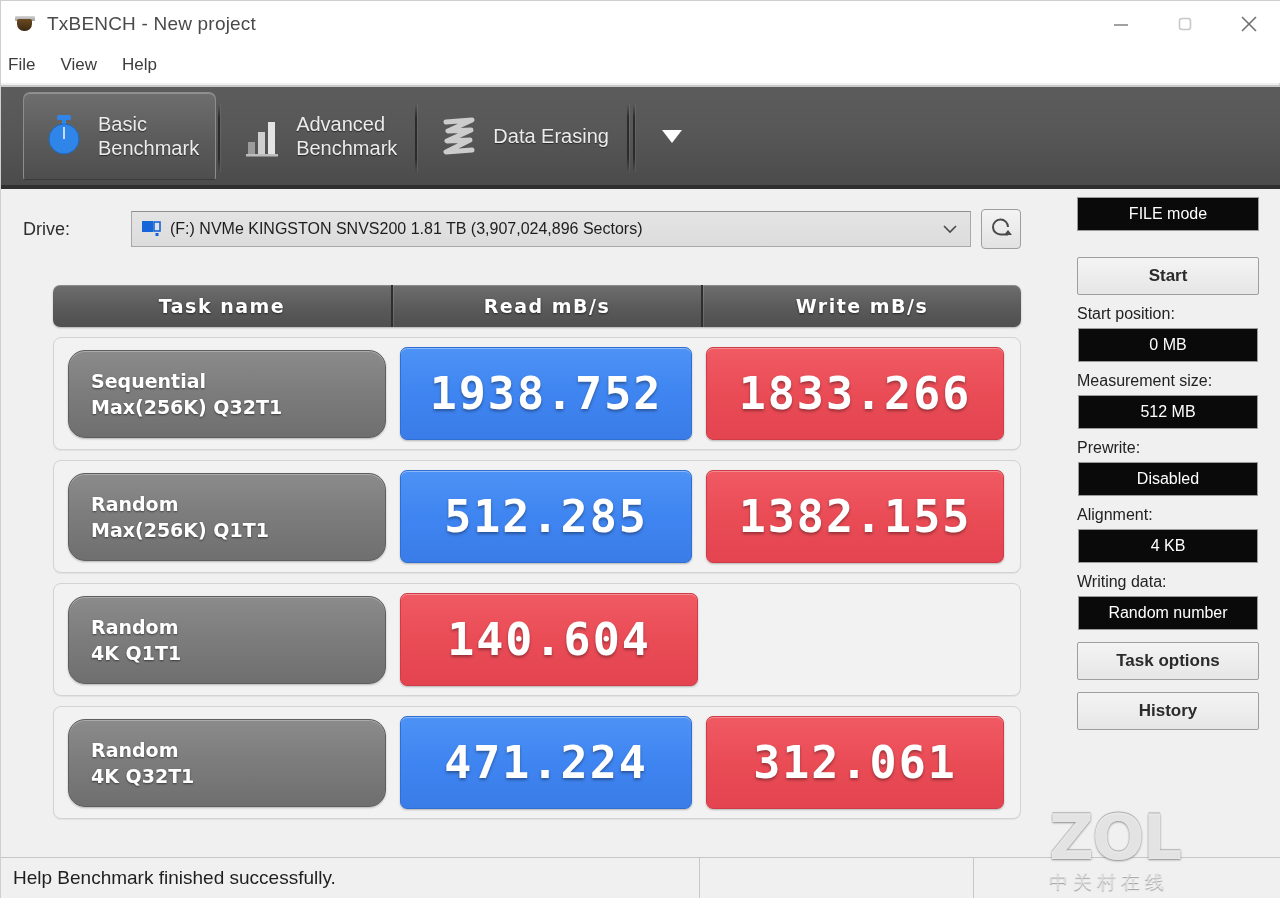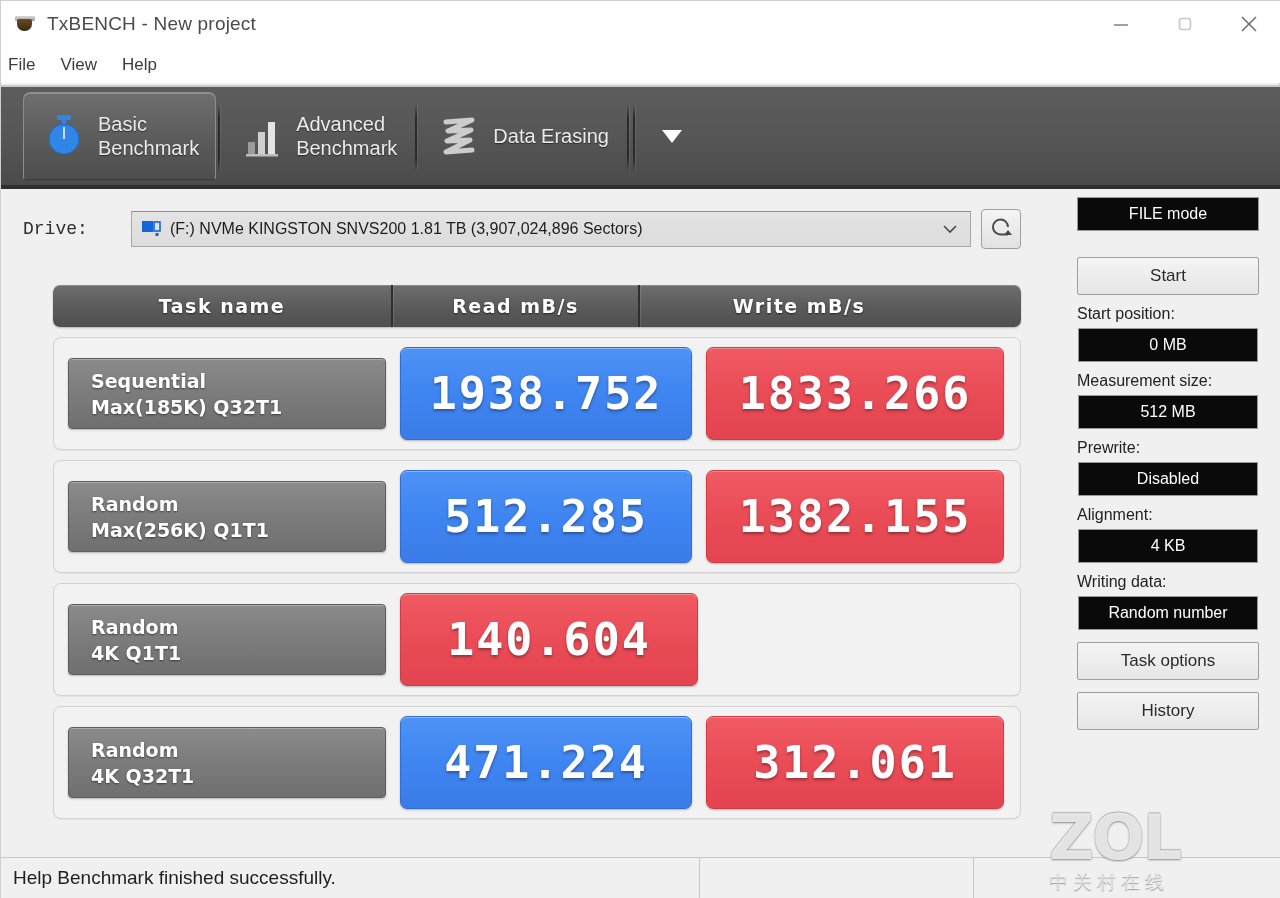--- a/index.html
+++ b/index.html
@@ -101,21 +101,21 @@
   .body {
     position: absolute; left: 0; top: 188px; width: 1280px; height: 668px;
     background: #f0f0f0;
   }
 
   
   .drive-row {
     position: absolute; left: 0; top: 14px; width: 1060px; height: 52px;
     display: flex; align-items: center;
   }
-  .drive-label { width: 130px; padding-left: 22px; font-size: 18px; color: #2e2e2e; font-family: Liberation Mono, monospace; }
+  .drive-label { width: 130px; padding-left: 22px; font-size: 18px; color: #2e2e2e; }
   .drive-combo {
     position: relative; width: 840px; height: 36px;
     background: linear-gradient(180deg,#e4e4e4,#dcdcdc);
     border: 1px solid #a8a8a8; border-top-color: #8f8f8f;
     display: flex; align-items: center; padding: 0 10px;
   }
   .drive-combo-icon { width: 20px; height: 18px; margin-right: 8px; position: relative; flex: none; }
   .drive-combo-text { font-size: 16px; color: #1d1d1d; white-space: nowrap; }
   .combo-caret {
     position: absolute; right: 12px; top: 50%; transform: translateY(-50%);
@@ -135,34 +135,34 @@
     border-radius: 7px; overflow: hidden;
     box-shadow: inset 0 1px 0 rgba(255,255,255,.22), 0 1px 2px rgba(0,0,0,.25);
   }
   .hcell {
     display: flex; align-items: center; justify-content: center;
     color: #ffffff; font-size: 19px; font-weight: 700; letter-spacing: 1.5px;
     text-shadow: 0 1px 2px rgba(0,0,0,.6);
     font-family: "DejaVu Sans", sans-serif;
   }
   .hcell.task { width: 338px; }
-  .hcell.read { width: 247px; border-left: 2px solid #2e2e2e; box-shadow: inset 1px 0 0 rgba(255,255,255,.12); }
+  .hcell.read { width: 310px; border-left: 2px solid #2e2e2e; box-shadow: inset 1px 0 0 rgba(255,255,255,.12); }
   .hcell.write { width: 320px; border-left: 2px solid #2e2e2e; box-shadow: inset 1px 0 0 rgba(255,255,255,.12); }
 
   .row {
     margin-top: 10px; height: 113px;
     background: #f2f2f2;
     border: 1px solid #d3d3d3; border-radius: 8px;
     display: flex; align-items: center; padding: 0 14px;
     box-shadow: 0 1px 1px rgba(0,0,0,.06);
   }
   .cell-task {
-    width: 318px; height: 71px;
+    width: 318px; height: 88px;
     background: linear-gradient(180deg,#8b8b8b 0%, #7d7d7d 45%, #6f6f6f 100%);
-    border: 1px solid #5e5e5e; border-radius: 4px;
+    border: 1px solid #5e5e5e; border-radius: 17px;
     box-shadow: inset 0 1px 0 rgba(255,255,255,.28), 0 1px 2px rgba(0,0,0,.25);
     display: flex; flex-direction: column; justify-content: center;
     padding-left: 22px;
   }
   .cell-task .t1, .cell-task .t2 {
     color: #ffffff; font-size: 19px; line-height: 26px; font-weight: 700;
     font-family: "DejaVu Sans", sans-serif;
     text-shadow: 0 1px 2px rgba(0,0,0,.5);
   }
   .cell-val {
@@ -197,21 +197,21 @@
     background: #0a0a0a; border: 1px solid #9a9a9a;
     display: flex; align-items: center; justify-content: center;
     color: #ffffff; font-size: 16px;
   }
   .side-btn-dark.wide { width: 182px; }
   .side-btn-light {
     width: 182px; height: 38px; margin: 0 auto;
     background: linear-gradient(180deg,#f4f4f4,#e6e6e6);
     border: 1px solid #9e9e9e; border-radius: 2px;
     display: flex; align-items: center; justify-content: center;
-    color: #2b2b2b; font-size: 17px;
+    color: #2b2b2b; font-size: 17px; font-weight: bold;
   }
   .side-label {
     font-size: 16px; color: #222222; margin: 10px 0 5px 14px;
   }
   .side-gap-lg { height: 26px; }
   .side-gap-sm { height: 12px; }
 
   
   .statusbar {
     position: absolute; left: 0; top: 856px; width: 1280px; height: 41px;
@@ -368,21 +368,21 @@
 
       <div class="results-header">
         <div class="hcell task">Task name</div>
         <div class="hcell read">Read mB/s</div>
         <div class="hcell write">Write mB/s</div>
       </div>
 
       <div class="row">
         <div class="cell-task">
           <div class="t1">Sequential</div>
-          <div class="t2">Max(185K) Q32T1</div>
+          <div class="t2">Max(256K) Q32T1</div>
         </div>
         <div class="cell-val read">
           <span class="num">1938.752</span>
         </div>
         <div class="cell-val write">
           <span class="num">1833.266</span>
         </div>
       </div>
 
       <div class="row">

